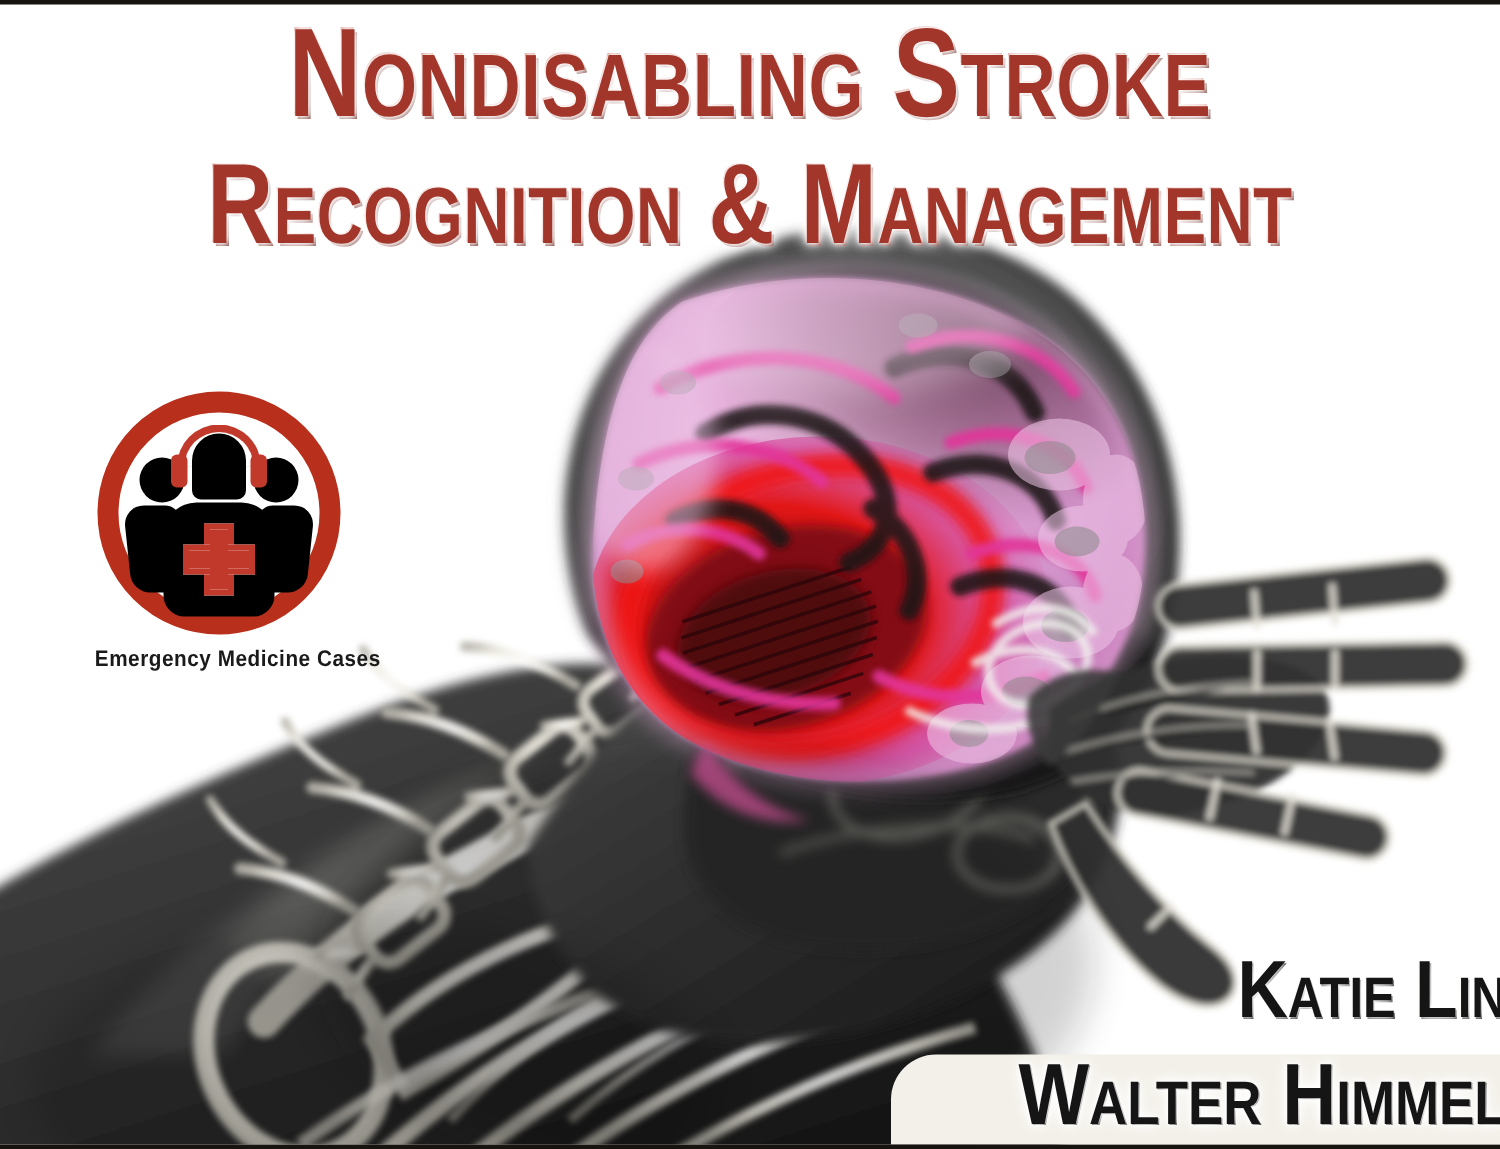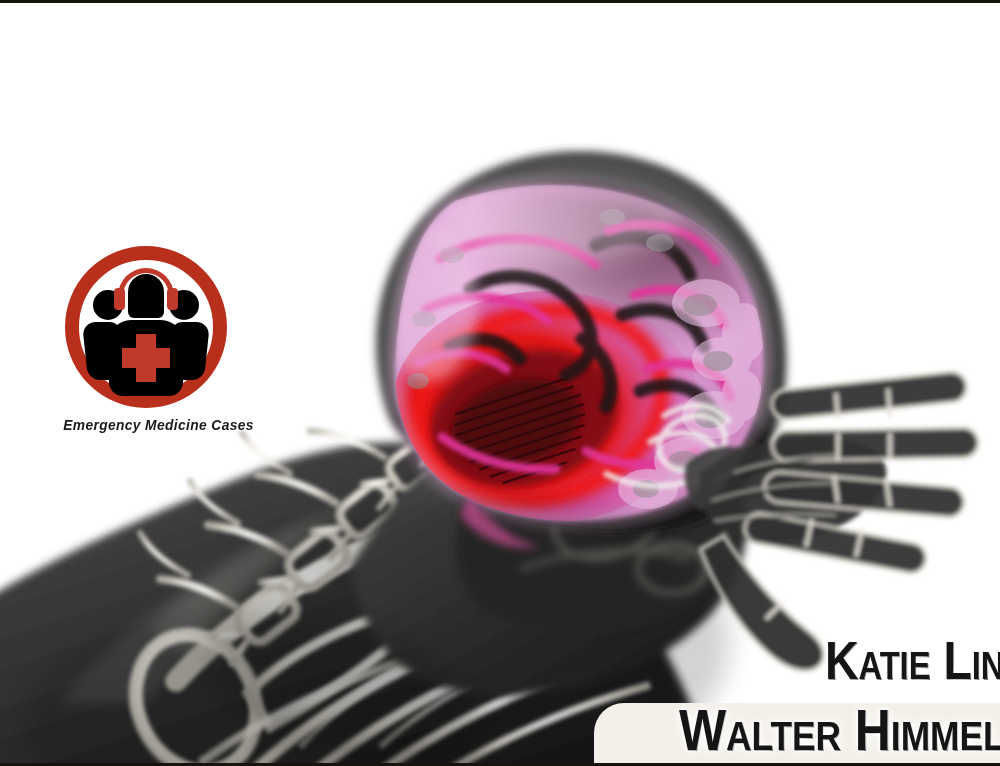--- a/index.html
+++ b/index.html
@@ -57,24 +57,23 @@
     transform: scaleX(0.80);
     transform-origin: 50% 50%;
   }
   .title-line.l1 { font-size: 84px; }
   .title-line.l2 { font-size: 76px; margin-top: 12px; }
 
   
   .logo {
     position: absolute;
     left: 56px;
-    top: 243px;
+    top: 258px;
     width: 180px;
     z-index: 35;
-    font-style: italic;
   }
   .logo-mark {
     position: relative;
     width: 162px;
     height: 162px;
     margin: 0 auto;
     border-radius: 50%;
     background: #ffffff;
     border: 14px solid #b8301c;
     box-sizing: border-box;
@@ -483,20 +482,24 @@
 
         <path d="M686 462 C700 446 724 440 746 446 C736 470 718 494 700 508
                  C688 496 682 478 686 462 Z" fill="#3a3a3a" opacity="0.9"></path>
       </g>
 
       <ellipse cx="470" cy="640" rx="260" ry="150" fill="#101010" opacity="0.18" filter="url(#fBlur12)"></ellipse>
       <ellipse cx="250" cy="720" rx="230" ry="110" fill="#000000" opacity="0.14" filter="url(#fBlur12)"></ellipse>
     </g>
   </svg>
 
+  <div class="title-block">
+    <span class="title-line l1">Nondisabling Stroke</span>
+    <span class="title-line l2">Recognition &amp; Management</span>
+  </div>
 
   <div class="logo">
     <div class="logo-mark">
       <span class="fig head-l"></span>
       <span class="fig head-r"></span>
       <span class="fig body-l"></span>
       <span class="fig body-r"></span>
       <span class="hp-band"></span>
       <span class="fig head-c"></span>
       <span class="hp-cup l"></span>

